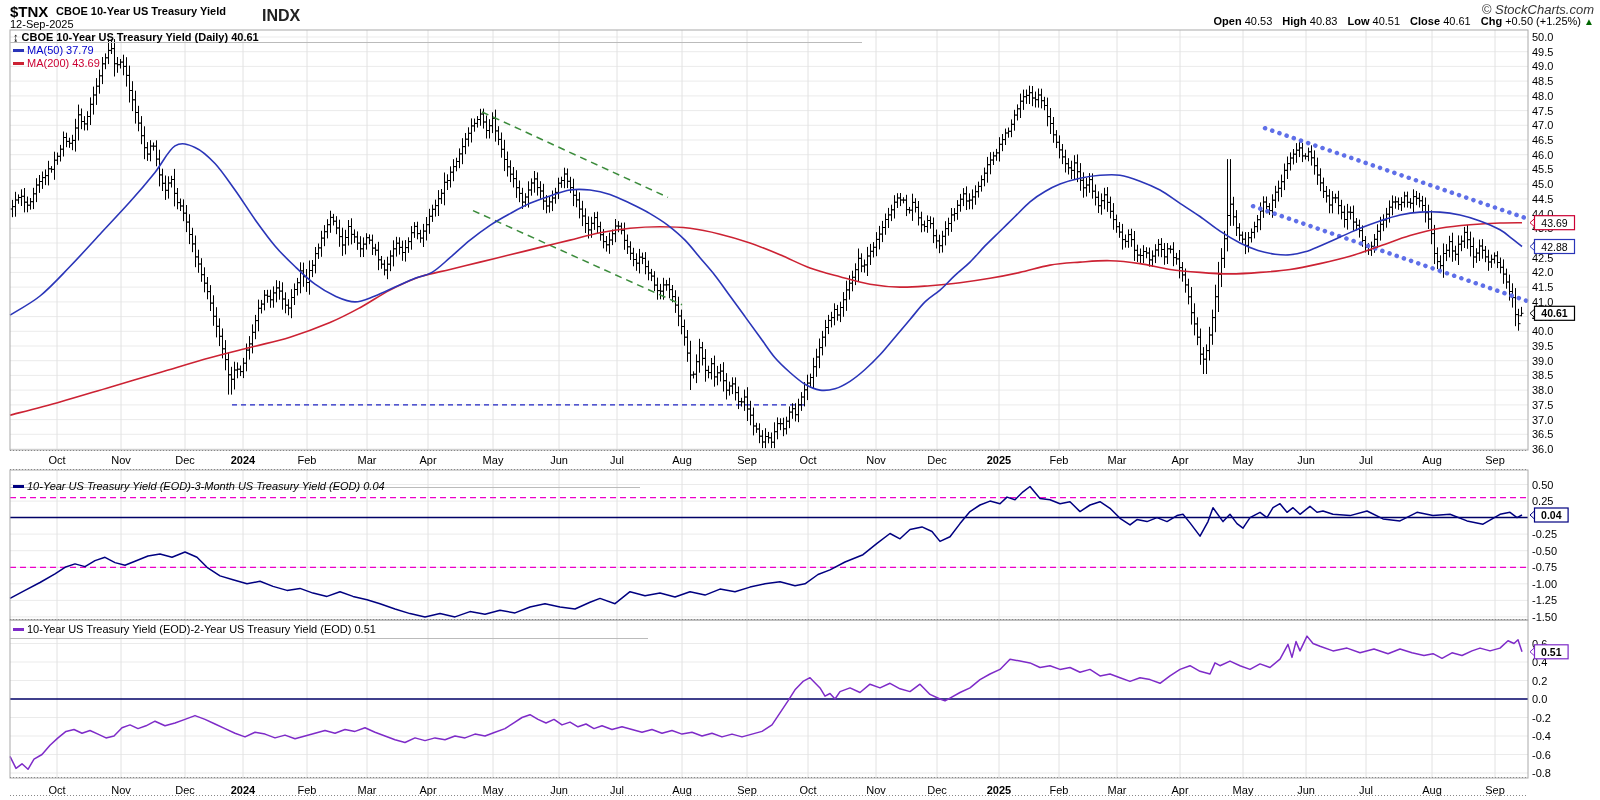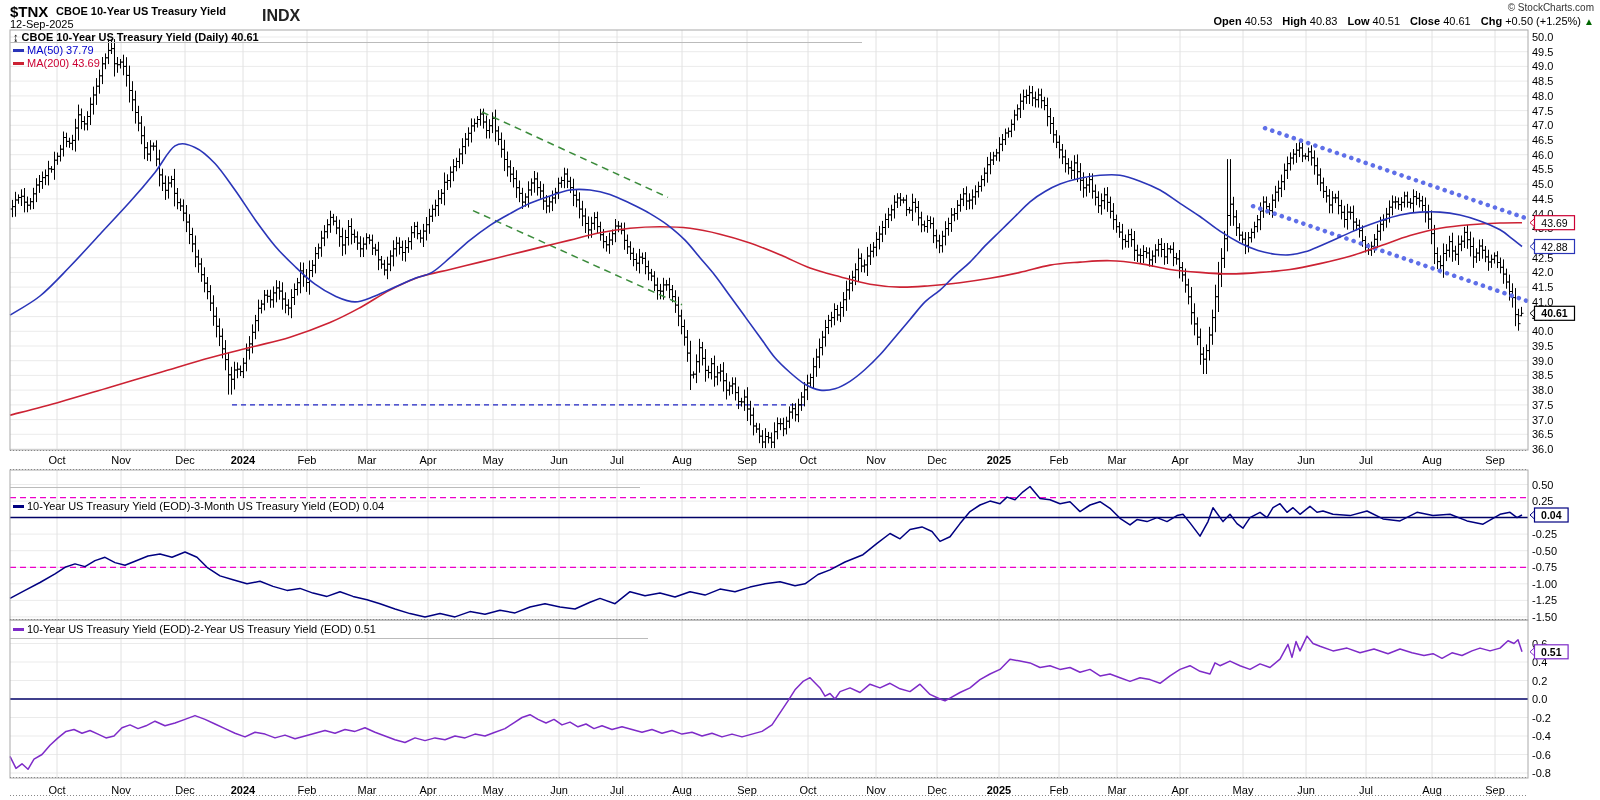--- a/index.html
+++ b/index.html
@@ -4,32 +4,32 @@
 <style>
   html,body{margin:0;padding:0;background:#fff;}
   #stage{position:relative;width:1600px;height:800px;background:#fff;overflow:hidden;
          font-family:"Liberation Sans",sans-serif;-webkit-font-smoothing:antialiased;}
   #canvas{position:absolute;left:0;top:0;}
   .hdr{position:absolute;white-space:nowrap;color:#000;}
   #sym{left:10px;top:3px;font-size:15px;font-weight:bold;}
   #ttl{left:56px;top:5px;font-size:11px;font-weight:bold;}
   #exch{left:262px;top:7px;font-size:16px;font-weight:bold;color:#222;}
   #dt{left:10px;top:18px;font-size:11px;}
-  #copyright{right:6px;top:2px;font-size:10px;color:#333;text-align:right;}
+  #copyright{right:6px;top:2px;font-size:13px;color:#333;text-align:right;font-style:italic;}
   #quote{right:6px;top:15px;font-size:11px;text-align:center;}
   #quote b{font-weight:bold;}
   #quote .v{margin-right:7px;}
   #quote .up{color:#006600;font-size:10px;}
   .legend{position:absolute;white-space:nowrap;font-size:11px;color:#000;background:transparent;}
   .legend .sw{display:inline-block;width:11px;height:3px;vertical-align:middle;margin-right:3px;position:relative;top:-1px;}
   #leg-main{left:13px;top:31px;font-weight:bold;}
   #leg-main .glyph{font-size:11px;margin-right:3px;}
   #leg-ma50{left:13px;top:44px;color:#0000CC;}
   #leg-ma200{left:13px;top:57px;color:#CC0033;text-align:right;}
-  #leg-s1{left:13px;top:500px;}
+  #leg-s1{left:13px;top:480px;font-style:italic;}
   #leg-s2{left:13px;top:623px;text-align:center;}
 </style>
 </head>
 <body>
 
 <div id="stage">
   <svg id="canvas" width="1600" height="800">
       <rect x="0" y="0" width="1600" height="800" fill="#ffffff"></rect>
       <line x1="10" y1="37.0" x2="1528" y2="37.0" stroke="#ebebeb" stroke-width="1"></line>
       <line x1="10" y1="51.7" x2="1528" y2="51.7" stroke="#ebebeb" stroke-width="1"></line>

